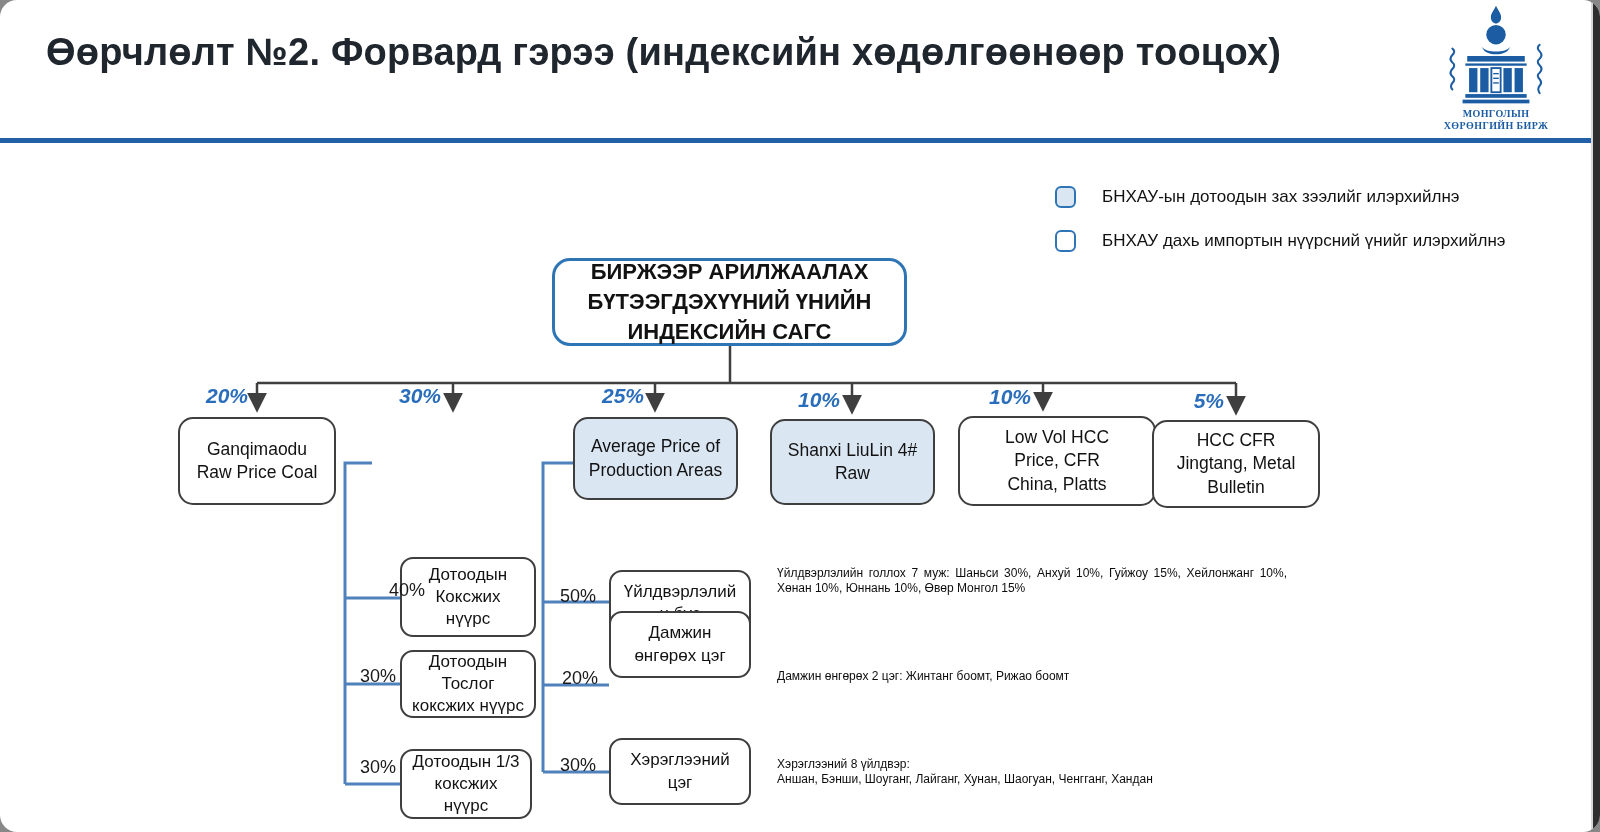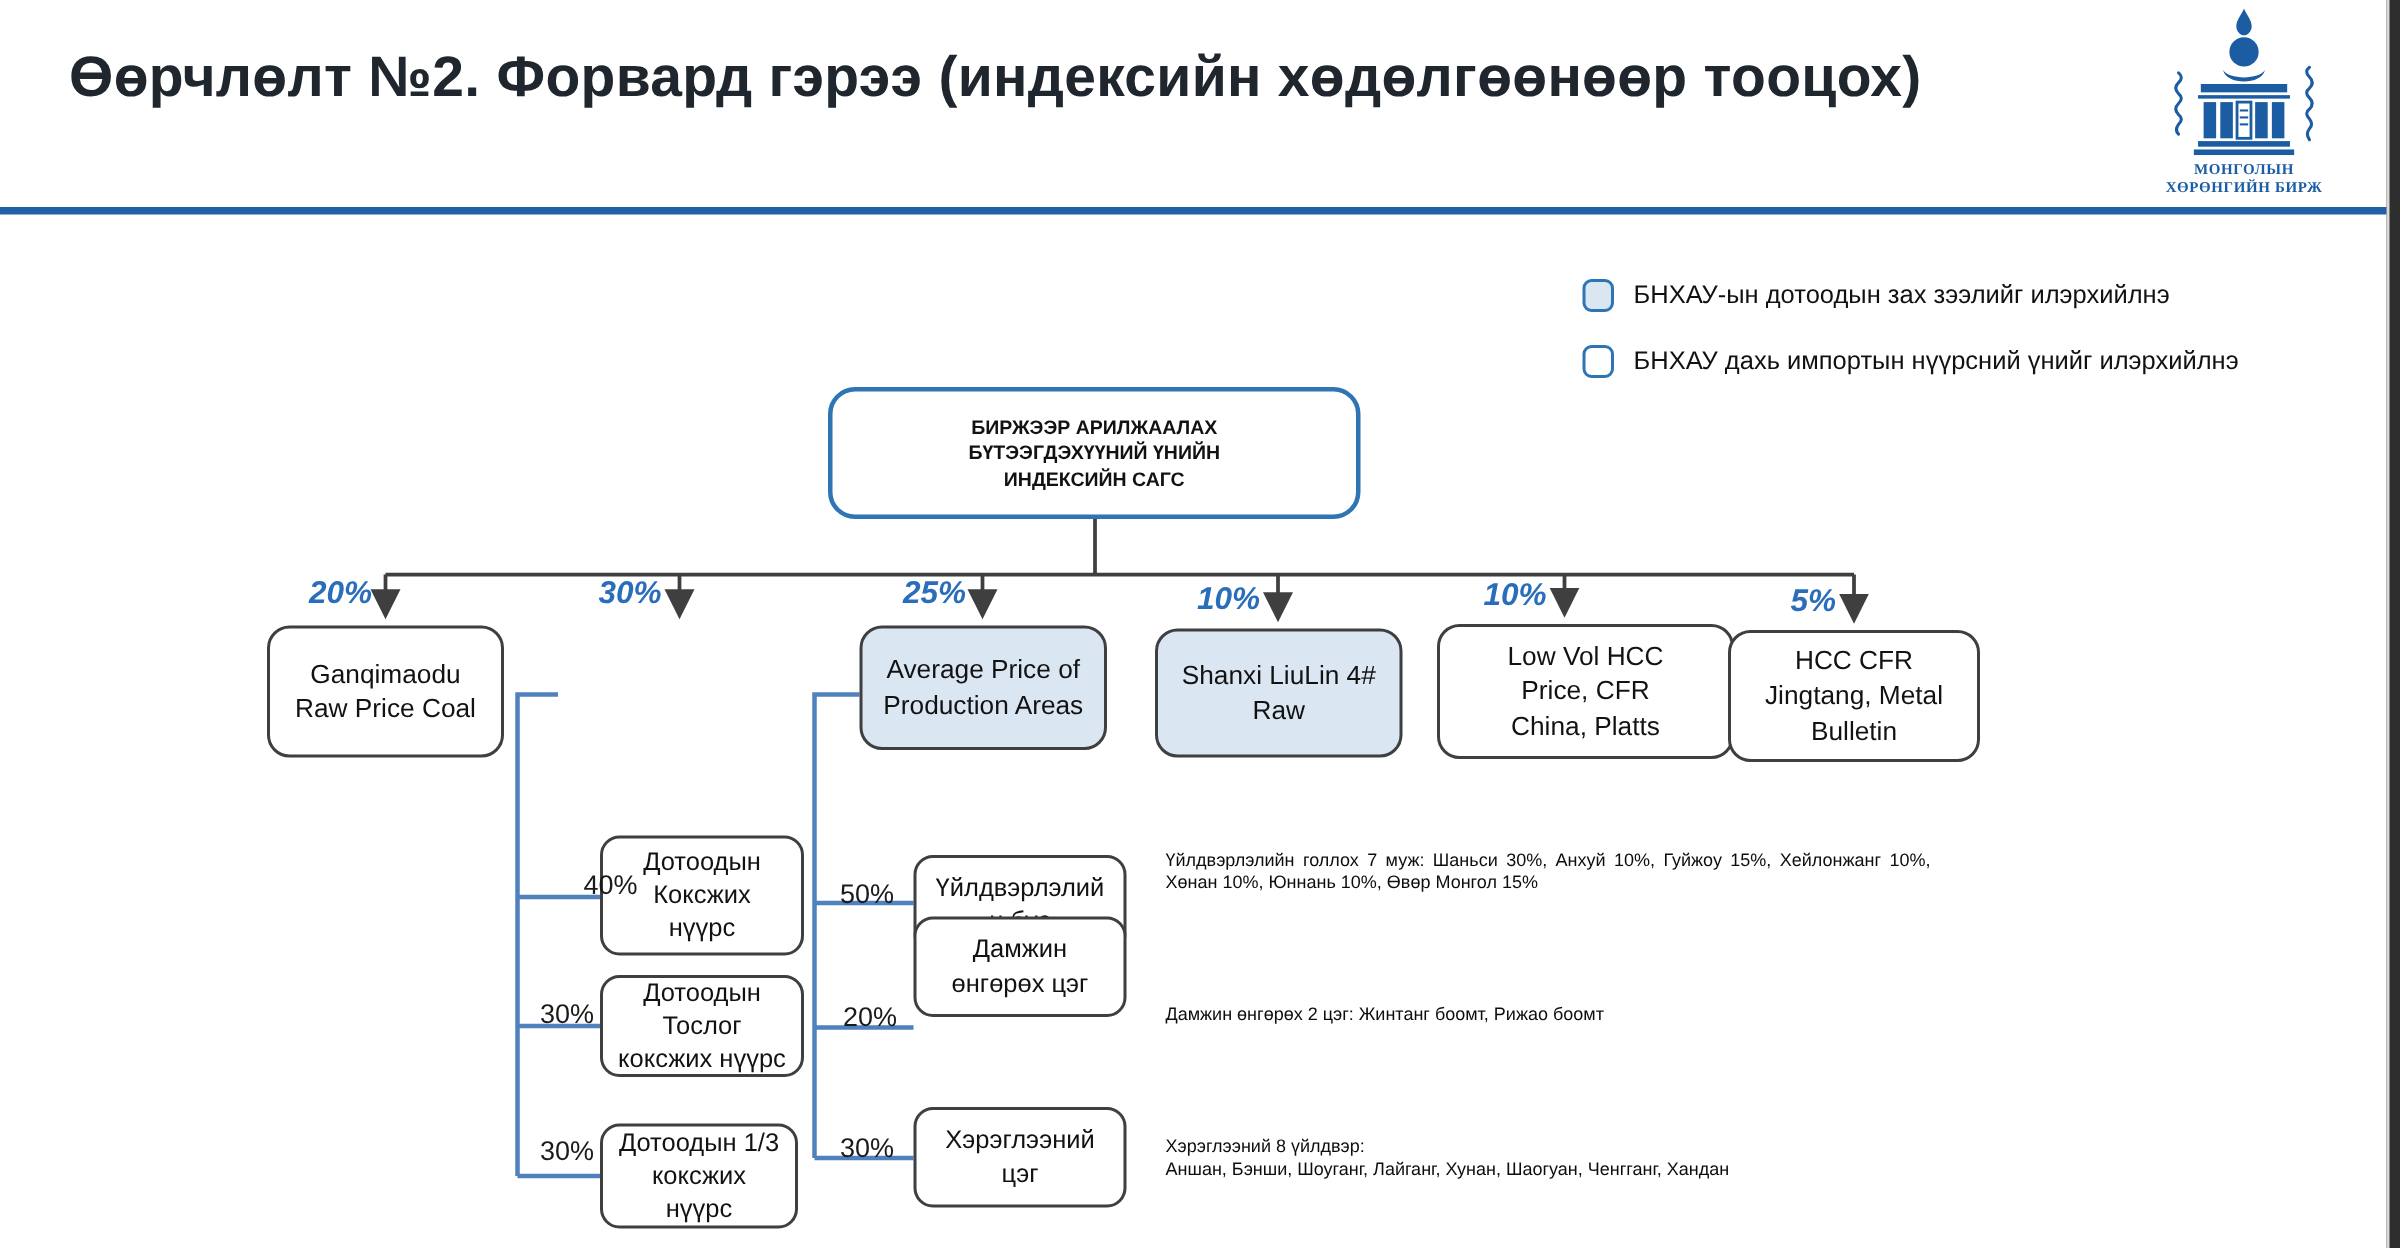--- a/index.html
+++ b/index.html
@@ -1,48 +1,48 @@
 <!DOCTYPE html>
 <html style="--accent-blue: #2e75b6; --box-fill-blue: #dbe6f3; --percent-blue: #2a6ebb; --line-dark: #3f3f3f; --connector-blue: #4f81bd; --rule-blue: #215fa6; --logo-blue: #1b5ca3; --title-color: #20262e; --edge-strip: #2e2e2e;"><head>
 <meta charset="utf-8">
 <style>
   * { margin:0; padding:0; box-sizing:border-box; }
   html,body { background:#888; }
   .slide {
     position:relative; width:1600px; height:832px; background:#fff;
-    font-family:"Liberation Sans", sans-serif; overflow:hidden; margin:0 auto;
+    font-family:"Liberation Sans", sans-serif; overflow:hidden; margin:0 auto;border-radius:17px;
   }
   
   .title {
     position:absolute; left:46px; top:30px; width:1330px;
     font-size:38px; line-height:1.16; font-weight:700; letter-spacing:0.2px;
     color:var(--title-color,#20262e);
   }
   .rule { position:absolute; left:0; top:138px; width:1592px; height:5px; background:var(--rule-blue,#215fa6); }
   .edge-strip { position:absolute; left:1591px; top:0; width:9px; height:832px; background:var(--edge-strip,#2e2e2e); border-left:2px solid #d8d8d8; }
   
   .logo { position:absolute; left:1437px; top:4px; width:118px; height:132px; text-align:center; }
   .logo svg { display:block; margin:0 auto; }
   .logo-caption { font-family:"Liberation Serif", serif; font-weight:700; font-size:10px; line-height:1.2; color:var(--logo-blue,#1b5ca3); letter-spacing:0.4px; }
   
-  .legend-row { position:absolute; left:1055px; display:flex; align-items:center; gap:13px; }
+  .legend-row { position:absolute; left:1055px; display:flex; align-items:center; gap:26px; }
   .swatch { width:21px; height:22px; border:2.5px solid var(--accent-blue,#2e75b6); border-radius:6px; background:#fff; flex:0 0 auto; }
   .swatch.filled { background:var(--box-fill-blue,#dbe6f3); }
   .legend-label { font-size:17px; color:#111; white-space:nowrap; }
   
   .node {
     position:absolute; display:flex; align-items:center; justify-content:center;
     text-align:center; white-space:pre-line; background:#fff; color:#121212;
     border:2.5px solid var(--line-dark,#3f3f3f); border-radius:15px;
     font-size:17.5px; line-height:1.32; padding:2px 6px; z-index:2;
   }
   .node.filled { background:var(--box-fill-blue,#dbe6f3); }
   .node.root {
     border:3px solid var(--accent-blue,#2e75b6); border-radius:18px;
-    font-weight:700; font-size:13px; line-height:1.35;
+    font-weight:700; font-size:22px; line-height:1.35;
   }
   .node.sub { font-size:17px; line-height:1.3; border-radius:13px; }
   
   .pct { position:absolute; width:60px; text-align:right; font-size:21px; font-weight:700; font-style:italic; color:var(--percent-blue,#2a6ebb); z-index:3; }
   .pct-sub { position:absolute; width:48px; text-align:right; font-size:18px; color:#1a1a1a; z-index:3; }
   
   .note { position:absolute; font-size:12px; line-height:1.26; color:#0d0d0d; white-space:pre-line; }
   .note.justify { text-align:justify; }
   
   .connectors { position:absolute; left:0; top:0; z-index:1; pointer-events:none; }

